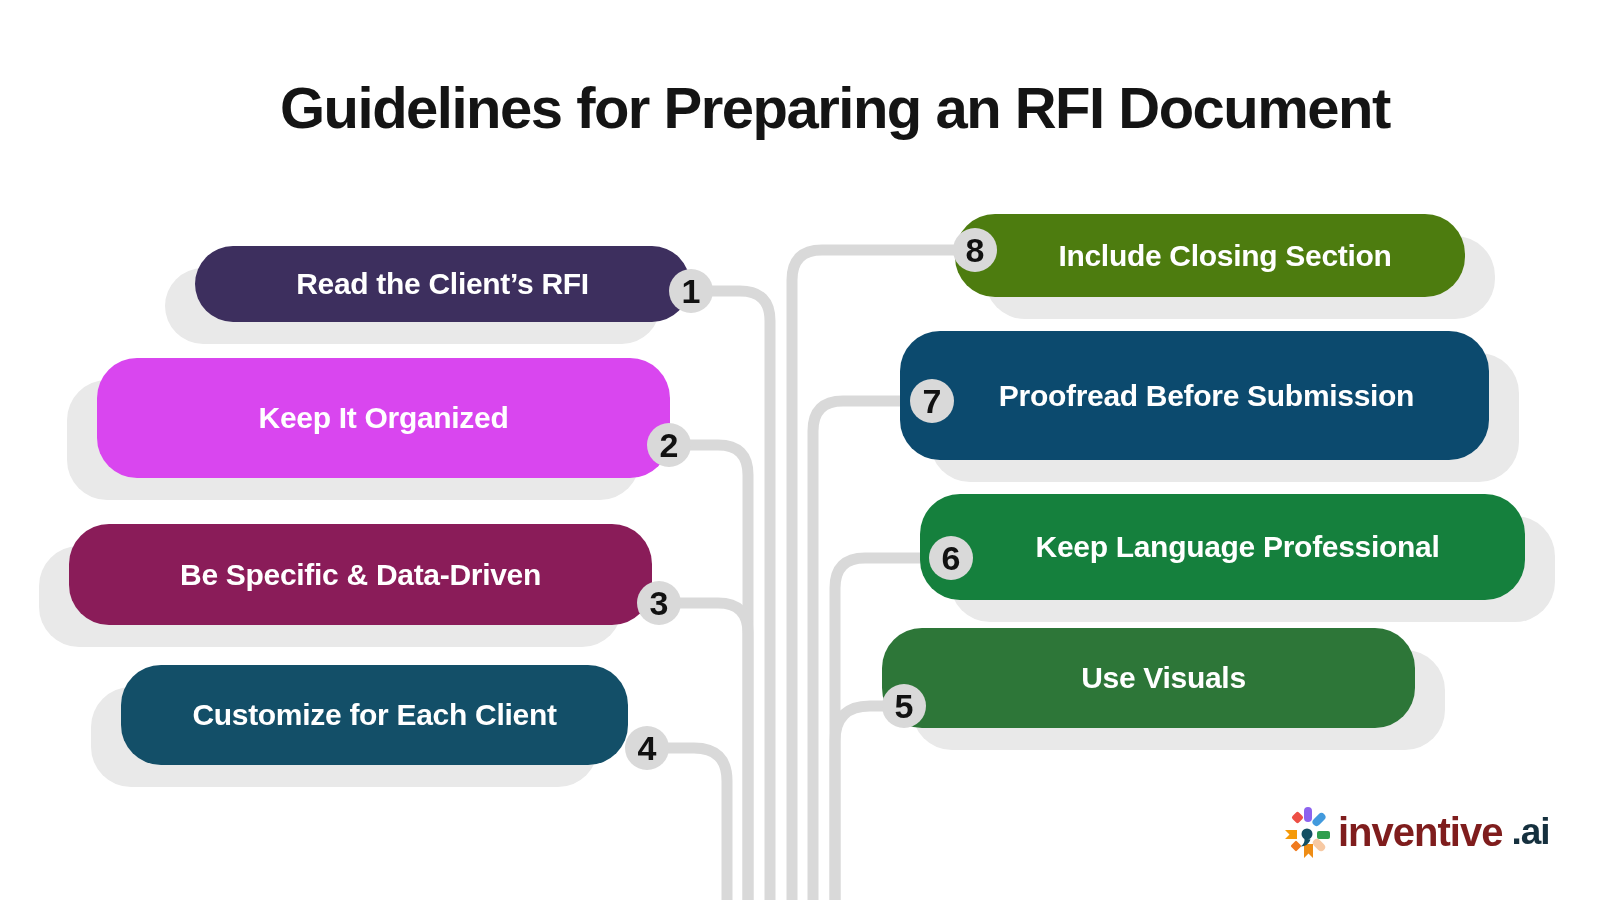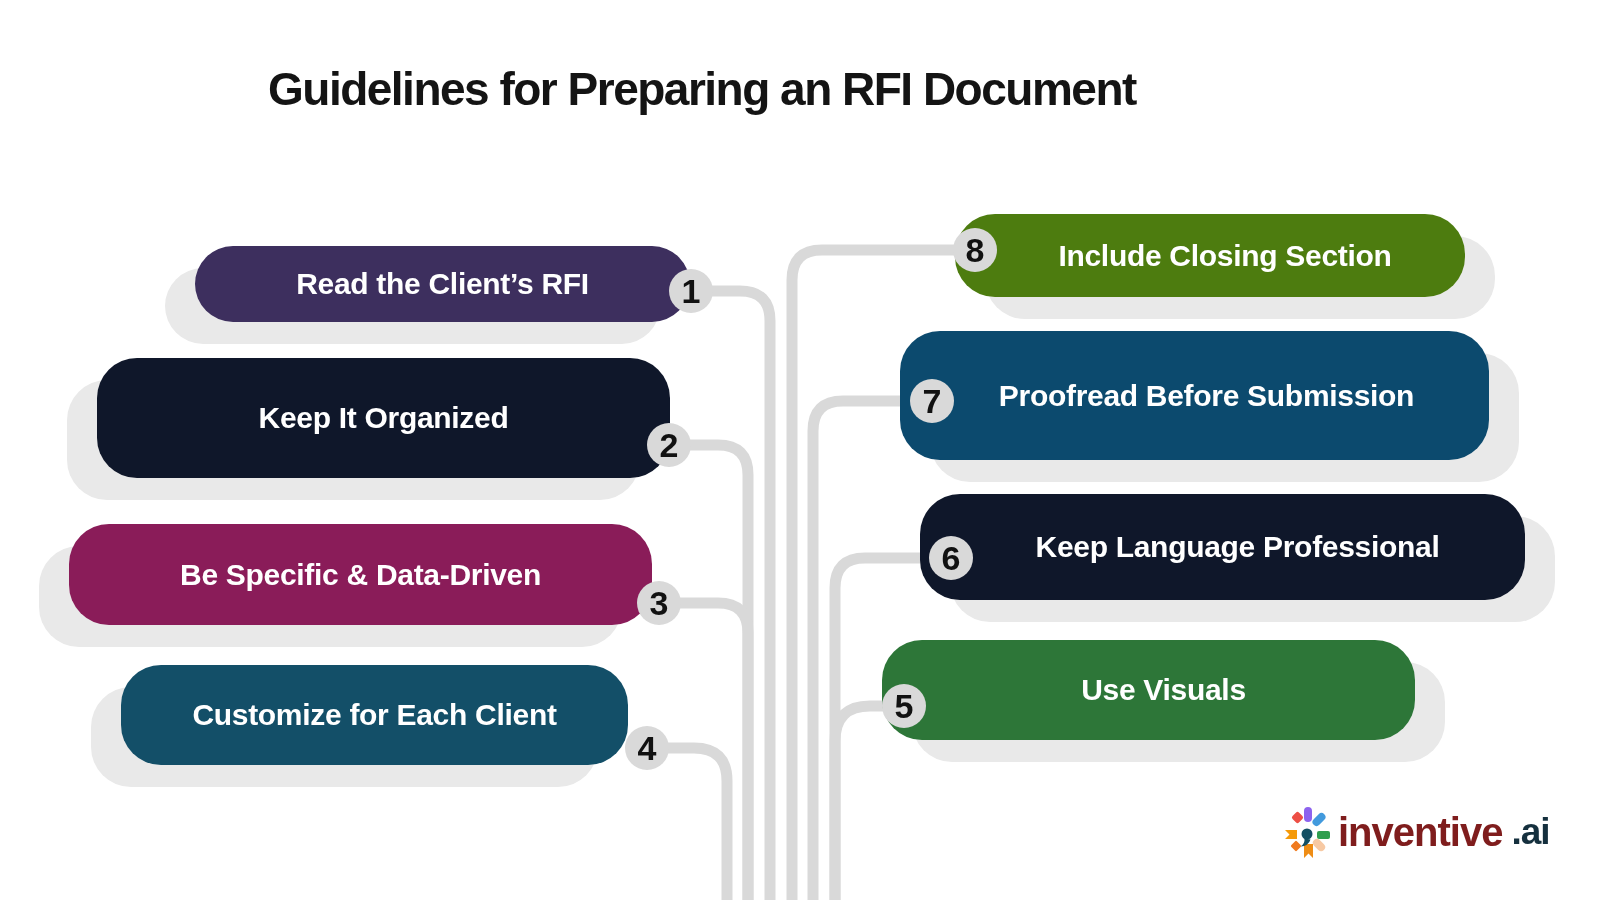--- a/index.html
+++ b/index.html
@@ -8,22 +8,22 @@
     background: #ffffff;
     font-family: "Liberation Sans", sans-serif;
     overflow: hidden;
     position: relative;
   }
   .canvas { position: absolute; inset: 0; }
 
   .page-title {
     position: absolute;
     left: 264px; top: 58px;
-    margin: 4px;
-    font-size: 46px;
+    margin: 16px;
+    font-size: 58px;
     font-weight: 700;
     letter-spacing: -1.5px;
     color: #141414;
     text-align: center;
   }
 
   svg.connectors {
     position: absolute; left: 0; top: 0;
     width: 1600px; height: 900px;
     z-index: 1;
@@ -52,21 +52,21 @@
 
   
   .p1 { left: 195px; top: 246px; width: 495px; height: 76px;  }
   .p2 { left: 97px;  top: 358px; width: 573px; height: 120px; }
   .p3 { left: 69px;  top: 524px; width: 583px; height: 101px; }
   .p4 { left: 121px; top: 665px; width: 507px; height: 100px; }
   
   .p8 { left: 955px; top: 214px; width: 480px; height: 83px;  }
   .p7 { left: 900px; top: 331px; width: 565px; height: 129px; }
   .p6 { left: 920px; top: 494px; width: 575px; height: 106px; }
-  .p5 { left: 882px; top: 628px; width: 503px; height: 100px; margin-top: 12px; }
+  .p5 { left: 882px; top: 628px; width: 503px; height: 100px; }
 
   .num-circle {
     position: absolute;
     z-index: 3;
     width: 44px; height: 44px;
     border-radius: 50%;
     display: flex;
     align-items: center;
     justify-content: center;
     font-weight: 700;
@@ -118,37 +118,37 @@
     <path d="M 647 748 H 694 Q 727 748 727 781 V 905" style="stroke: rgb(217, 217, 217);"></path>
     <path d="M 904 706 H 870 Q 835 706 835 741 V 905" style="stroke: rgb(217, 217, 217);"></path>
     <path d="M 951 558 H 865 Q 835 558 835 588 V 905" style="stroke: rgb(217, 217, 217);"></path>
     <path d="M 932 401 H 843 Q 813 401 813 431 V 905" style="stroke: rgb(217, 217, 217);"></path>
     <path d="M 975 250 H 822 Q 792 250 792 280 V 905" style="stroke: rgb(217, 217, 217);"></path>
   </svg>
 
   <div class="pill left-side p1" style="background-color: rgb(61, 47, 94); color: rgb(255, 255, 255);">
     <span>Read the Client’s RFI</span>
   </div>
-  <div class="pill left-side p2" style="background-color: #0f172a; color: rgb(255, 255, 255);">
+  <div class="pill left-side p2" style="background-color: #d946ef; color: rgb(255, 255, 255);">
     <span>Keep It Organized</span>
   </div>
   <div class="pill left-side p4" style="background-color: rgb(19, 79, 104); color: rgb(255, 255, 255);">
     <span>Customize for Each Client</span>
   </div>
   <div class="pill left-side p3" style="background-color: rgb(138, 28, 89); color: rgb(255, 255, 255);">
     <span>Be Specific &amp; Data-Driven</span>
   </div>
 
   <div class="pill right-side p8" style="background-color: #4d7c0f; color: rgb(255, 255, 255);">
     <span>Include Closing Section</span>
   </div>
   <div class="pill right-side p7" style="background-color: #0c4a6e; color: rgb(255, 255, 255); padding-left: 24px;">
     <span>Proofread Before Submission</span>
   </div>
-  <div class="pill right-side p6" style="background-color: #0f172a; color: rgb(255, 255, 255);">
+  <div class="pill right-side p6" style="background-color: #15803d; color: rgb(255, 255, 255);">
     <span>Keep Language Professional</span>
   </div>
   <div class="pill right-side p5" style="background-color: rgb(45, 118, 56); color: rgb(255, 255, 255);">
     <span>Use Visuals</span>
   </div>
 
   <div class="num-circle c1" style="background-color: rgb(217, 217, 217); color: rgb(17, 17, 17);">1</div>
   <div class="num-circle c2" style="background-color: rgb(217, 217, 217); color: rgb(17, 17, 17);">2</div>
   <div class="num-circle c3" style="background-color: rgb(217, 217, 217); color: rgb(17, 17, 17);">3</div>
   <div class="num-circle c4" style="background-color: rgb(217, 217, 217); color: rgb(17, 17, 17);">4</div>

